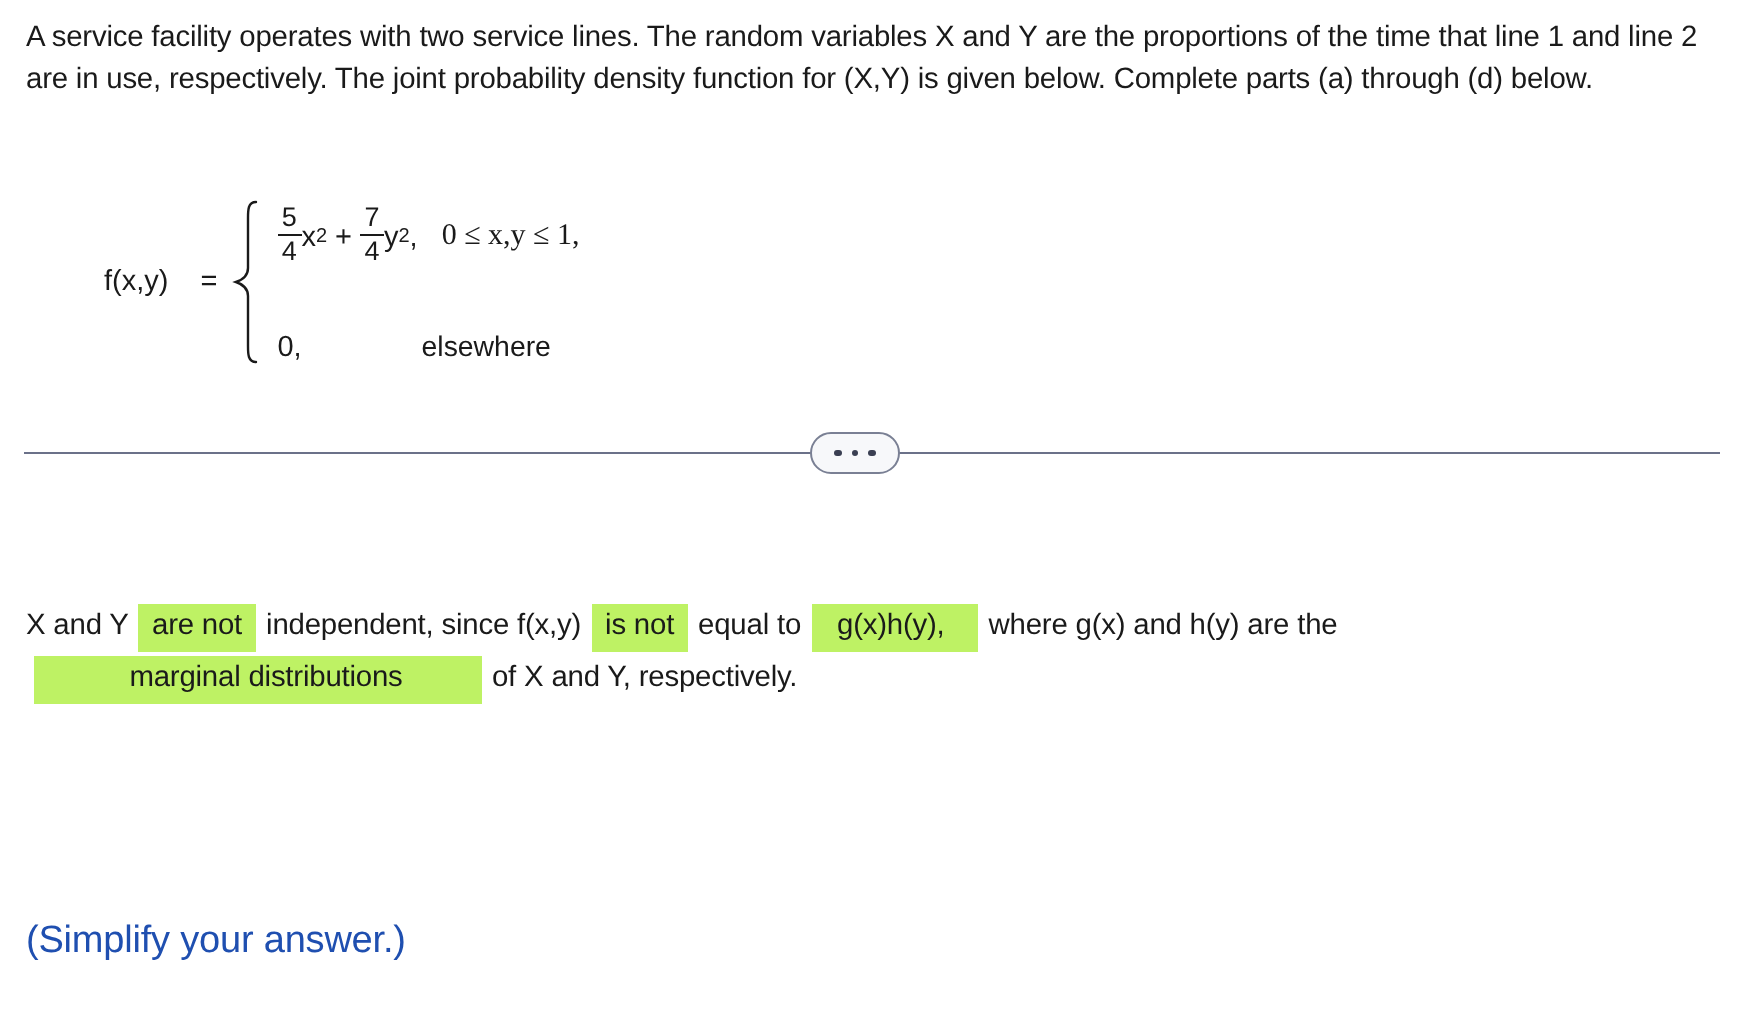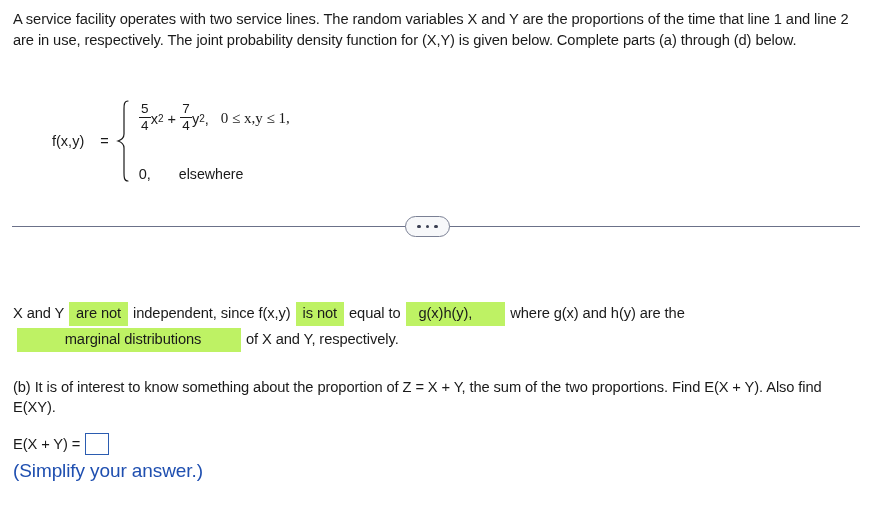--- a/index.html
+++ b/index.html
@@ -100,21 +100,21 @@
 
   .plus { margin: 0 4px; font-size: 14.5px; }
   .cond {
     font-size: 15px;
     margin-left: 12px;
     font-family: Liberation Serif, serif;
   }
   .case-zero { font-size: 14.5px; }
   .elsewhere {
     font-size: 14.2px;
-    margin-left: 28px;
+    margin-left: 60px;
   }
 
   
   .divider-wrap {
     position: absolute;
     left: 12px;
     top: 215px;
     width: 848px;
     height: 24px;
   }
@@ -171,21 +171,21 @@
   .fill {
     display: inline-block;
     background: #bef264;
     padding: 2px 7px 3px 7px;
     margin: 0 1px;
     text-align: center;
     white-space: nowrap;
     cursor: pointer;
     line-height: 19px;
   }
-  .fill.wide-gxy { padding-left: 13px; padding-right: 33px; }
+  .fill.wide-gxy { padding-left: 13px; padding-right: 17px; }
   .fill.marginal {
     min-width: 216px;
     padding: 2px 0 3px 8px;
     margin-left: 4px;
   }
 
   
   .part-b-q {
     position: absolute;
     left: 13px;
@@ -287,22 +287,17 @@
     <span class="fill">are not</span>
     <span class="seg">independent, since f(x,y)</span>
     <span class="fill">is not</span>
     <span class="seg">equal to</span>
     <span class="fill wide-gxy">g(x)h(y),</span>
     <span class="seg">where g(x) and h(y) are the</span>
     <span class="fill marginal">marginal distributions</span>
     <span class="seg">of X and Y, respectively.</span>
   </div>
 
-  <div class="part-b-q">(b) It is of interest to know something about the proportion of Z = X + Y, the sum of the two proportions. Find E(X + Y). Also find E(XY).</div>
-
-  <div class="answer-b">
-    <span class="lbl">E(X + Y) =</span>
-    <span class="ans-input"></span>
-  </div>
+
 
   <div class="simplify-note">(Simplify your answer.)</div>
 
 </div>
 
 </body></html>

